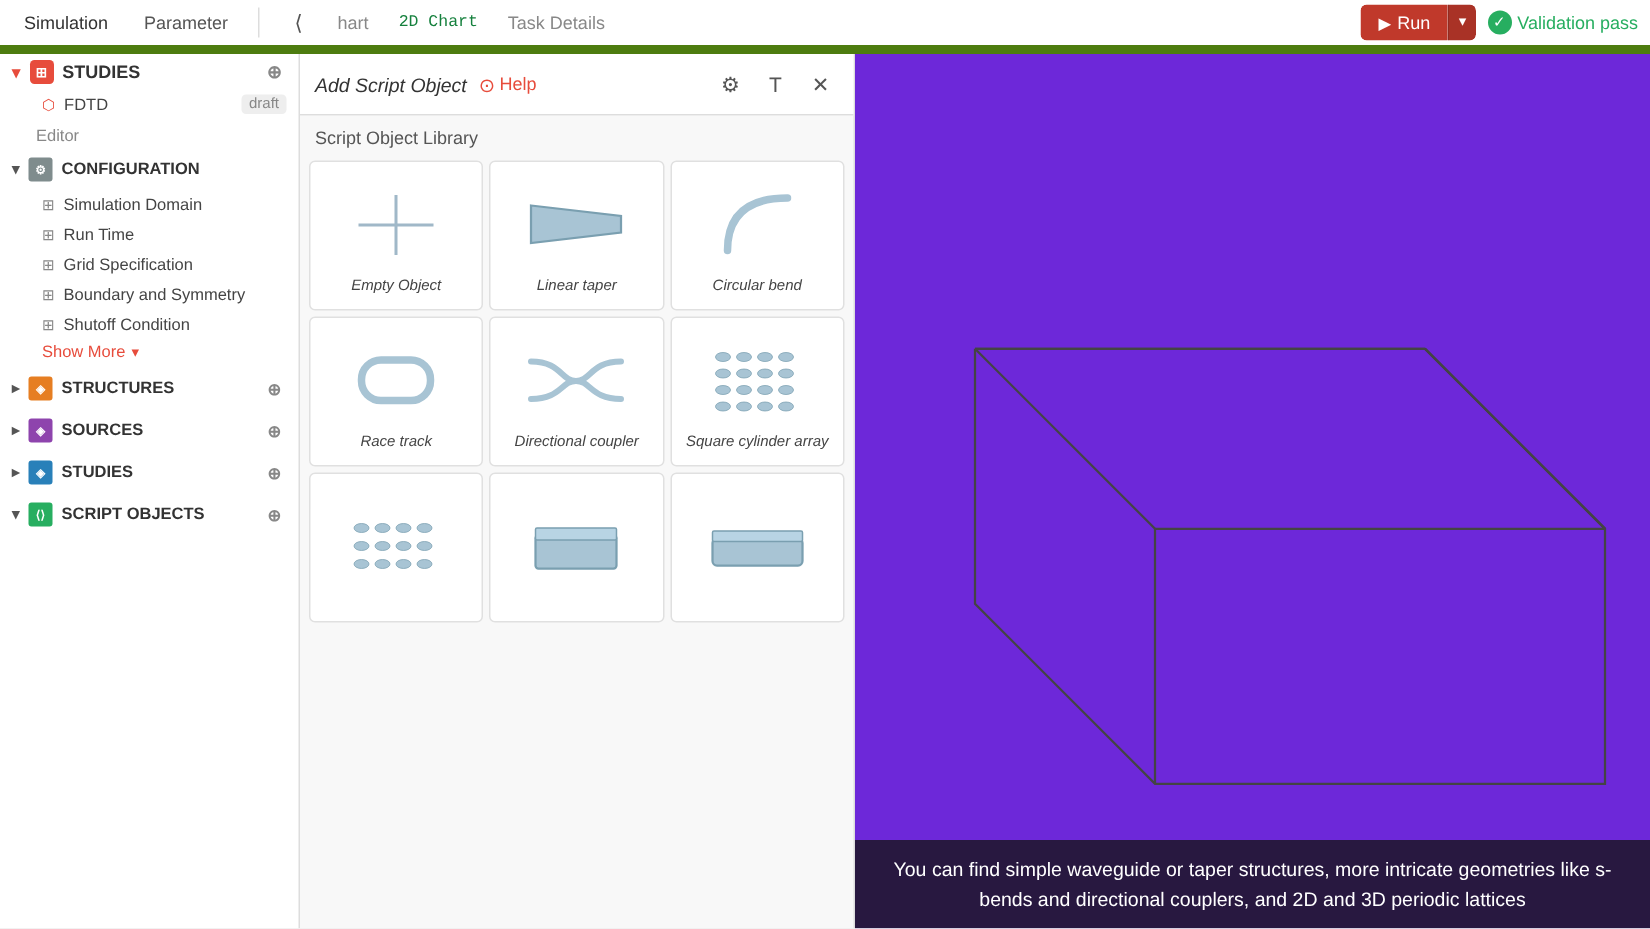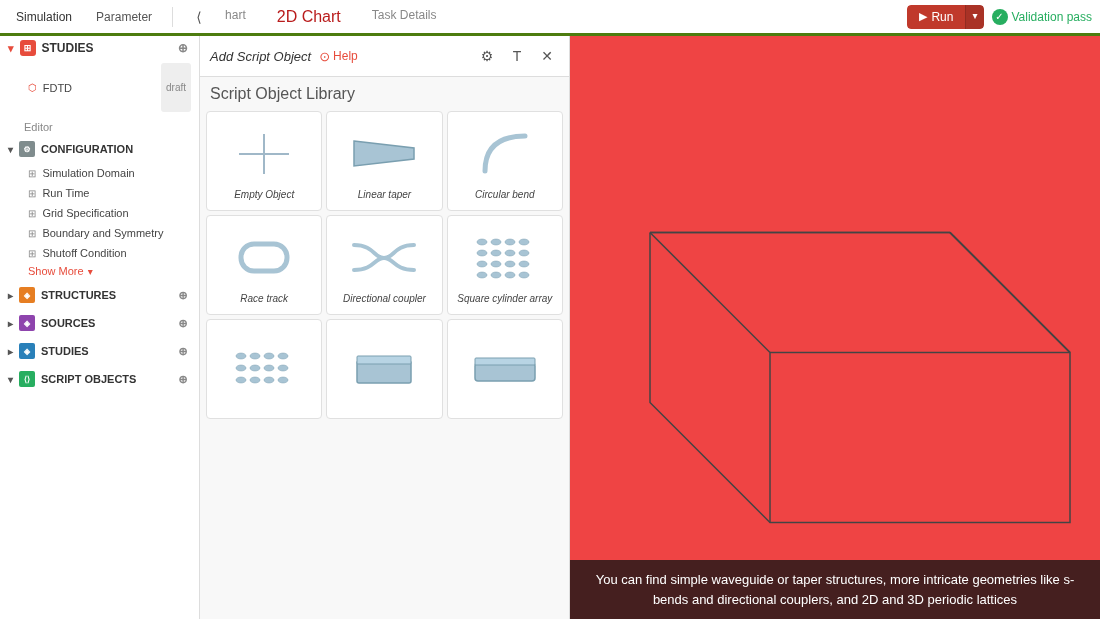--- a/index.html
+++ b/index.html
@@ -1,20 +1,20 @@
 <!DOCTYPE html>
 <html><head>
   <meta charset="utf-8">
   <style>
     * { box-sizing: border-box; margin: 0; padding: 0; }
     body { font-family: -apple-system, BlinkMacSystemFont, 'Segoe UI', sans-serif; font-size: 12px; background: #f0f0f0; overflow: hidden; width: 1100px; height: 619px; display: flex; flex-direction: column; }
 
     
     .top-bar {
-      display: flex; align-items: center; background: #fff; border-bottom: 3px solid #4d7c0f;
+      display: flex; align-items: center; background: #fff; border-bottom: 6px solid #4d7c0f;
       height: 36px; padding: 0 8px; gap: 4px; flex-shrink: 0;
     }
     .top-bar-left { display: flex; align-items: center; gap: 8px; }
     .tab-btn { padding: 4px 8px; font-size: 12px; cursor: pointer; color: #555; background: none; border: none; }
     .tab-btn.active { color: #333; font-weight: 500; }
     .top-bar-sep { width: 1px; height: 20px; background: #ddd; margin: 0 4px; }
     .top-bar-right { display: flex; align-items: center; gap: 8px; margin-left: auto; }
     .run-btn {
       background: #c0392b; color: white; border: none; border-radius: 4px;
       padding: 5px 12px; font-size: 12px; cursor: pointer; display: flex; align-items: center; gap: 4px;
@@ -41,54 +41,54 @@
     .studies-row {
       display: flex; align-items: center; justify-content: space-between;
       padding: 4px 8px; font-size: 12px; font-weight: 600; color: #333;
     }
     .fdtd-row {
       display: flex; align-items: center; justify-content: space-between;
       padding: 3px 8px 3px 28px; font-size: 11px; color: #444;
     }
     .draft-badge {
       font-size: 10px; color: #888; background: #eee;
-      padding: 19px 5px; border-radius: 3px;
+      padding: 1px 5px; border-radius: 3px;
     }
     .editor-label { padding: 6px 24px 2px; font-size: 11px; color: #888; }
     .show-more { color: #e74c3c; font-size: 11px; padding: 2px 8px 4px 28px; cursor: pointer; display: flex; align-items: center; gap: 4px; }
     .section-add-btn { width: 16px; height: 16px; display: flex; align-items: center; justify-content: center; color: #888; cursor: pointer; }
 
     
     .panel-area { display: flex; flex-direction: column; width: 370px; flex-shrink: 0; border-right: 1px solid #ddd; background: #f8f8f8; }
     .panel-header {
       display: flex; align-items: center; gap: 8px; padding: 8px 10px;
       background: #fff; border-bottom: 1px solid #ddd; flex-shrink: 0;
     }
     .panel-title { font-size: 13px; font-weight: 500; color: #333; font-style: italic; }
     .help-link { color: #e74c3c; font-size: 12px; cursor: pointer; display: flex; align-items: center; gap: 3px; }
     .panel-icons { display: flex; gap: 6px; align-items: center; margin-left: auto; }
     .panel-icon-btn { width: 24px; height: 24px; display: flex; align-items: center; justify-content: center; cursor: pointer; color: #555; font-size: 14px; border: none; background: none; }
 
-    .library-label { padding: 8px 10px 4px; font-size: 16px; color: #555; font-weight: 500; }
+    .library-label { padding: 8px 10px 4px; font-size: 12px; color: #555; font-weight: 500; }
 
     
     .object-grid {
       display: grid; grid-template-columns: repeat(3, 1fr);
       gap: 4px; padding: 4px 6px; overflow-y: auto; font-style: italic;
     }
     .object-card {
       background: #fff; border: 1px solid #e0e0e0; border-radius: 4px;
       display: flex; flex-direction: column; align-items: center; justify-content: center;
       padding: 10px 6px 8px; cursor: pointer; min-height: 100px;
     }
     .object-card-img { width: 70px; height: 60px; display: flex; align-items: center; justify-content: center; }
     .object-card-label { font-size: 10px; color: #444; text-align: center; margin-top: 4px; line-height: 1.3; }
 
     
-    .viewport { flex: 1; background: #ef4444; position: relative; overflow: hidden; }
+    .viewport { flex: 1; background: #6d28d9; position: relative; overflow: hidden; }
 
     
     .bottom-tooltip {
       position: absolute; bottom: 0; left: 0; right: 0;
       background: rgba(20,20,20,0.78); color: #fff;
       font-size: 13px; text-align: center; padding: 10px 20px;
       line-height: 1.5;
     }
 
     
@@ -106,23 +106,23 @@
 <body>
 
 <div class="top-bar">
   <div class="top-bar-left">
     <button class="tab-btn active">Simulation</button>
     <button class="tab-btn">Parameter</button>
     <span class="top-bar-sep"></span>
     <button class="top-icon-btn" title="Collapse">⟨</button>
   </div>
 
-  <div style="display:flex; gap:19px; margin-left:8px;">
+  <div style="display:flex; align-items:center; gap:8px; margin-left:8px;">
     <span style="font-size:12px; color:#888;">hart</span>
-    <span style="font-size:16px; color:#b91c1c; margin-left:12px;">2D Chart</span>
+    <span style="font-size:11px; color:#15803d; margin-left:12px;font-family:Liberation Mono, monospace;">2D Chart</span>
     <span style="font-size:12px; color:#888; margin-left:12px;">Task Details</span>
   </div>
 
   <div class="top-bar-right">
     <div style="display:flex; border-radius:4px; overflow:hidden;">
       <button class="run-btn" style="border-radius:4px 0 0 4px;">
         <span style="font-size:11px;">▶</span>
         <span>Run</span>
       </button>
       <div class="run-dropdown">▾</div>

